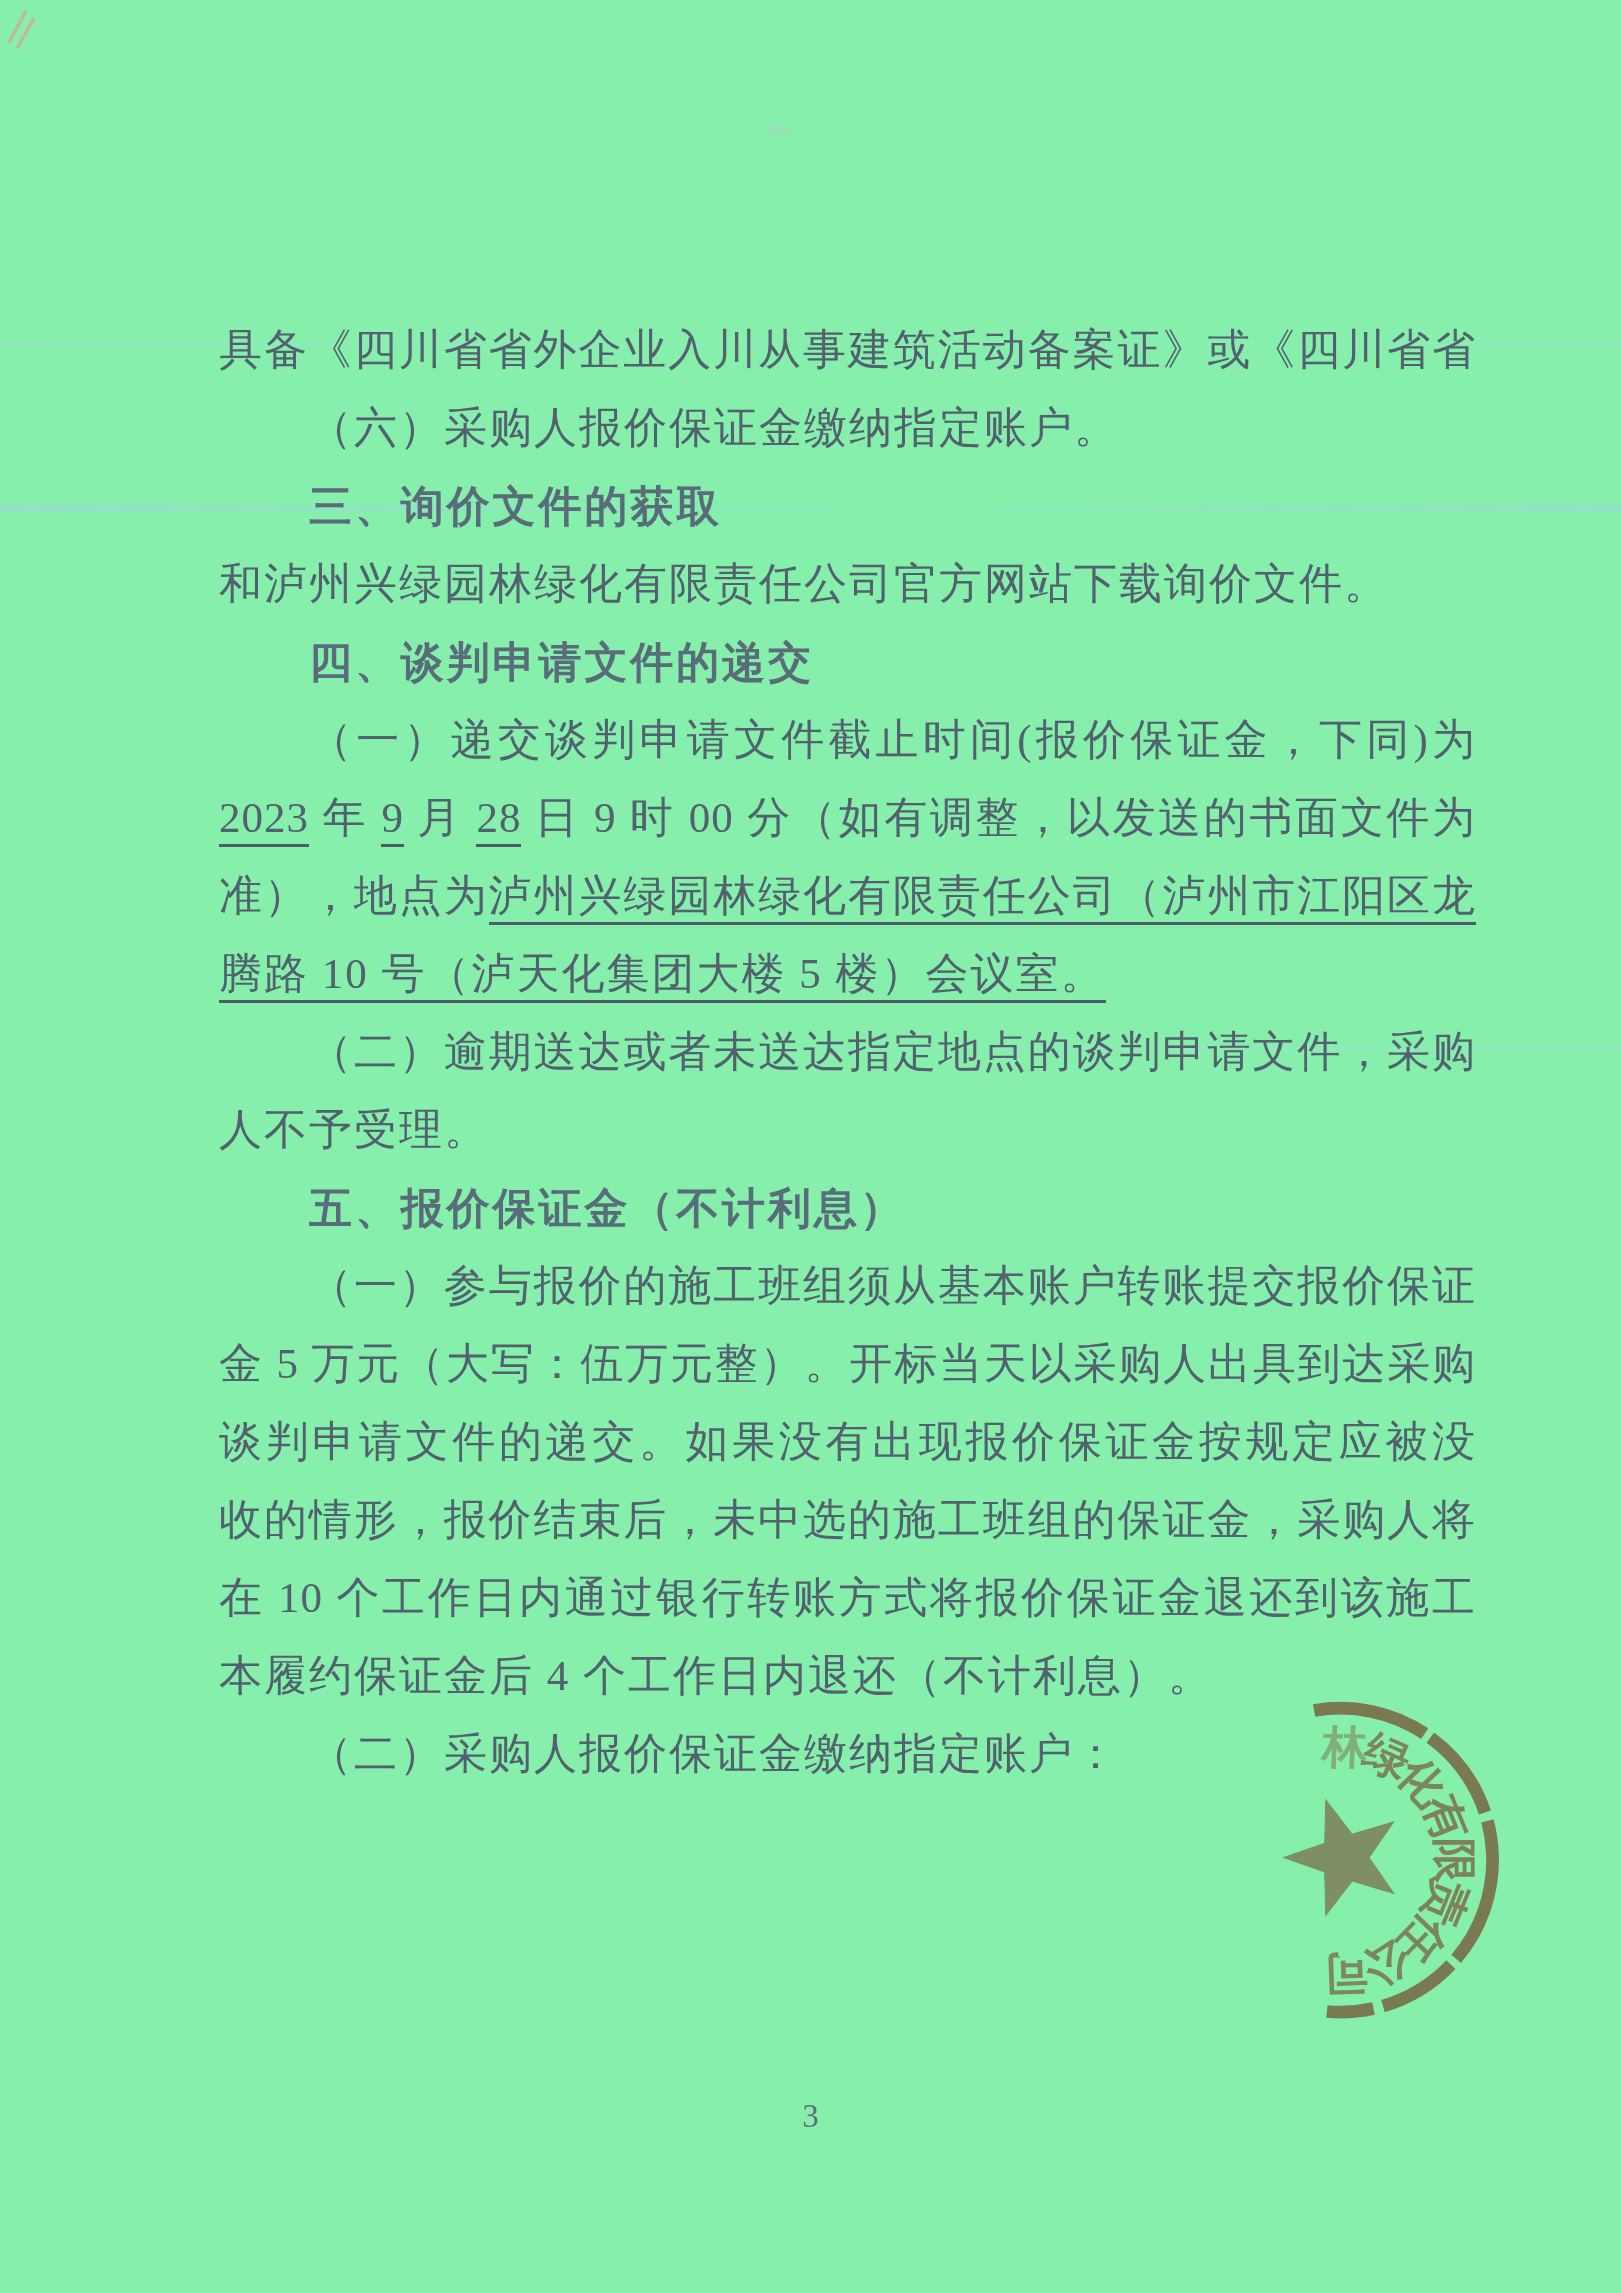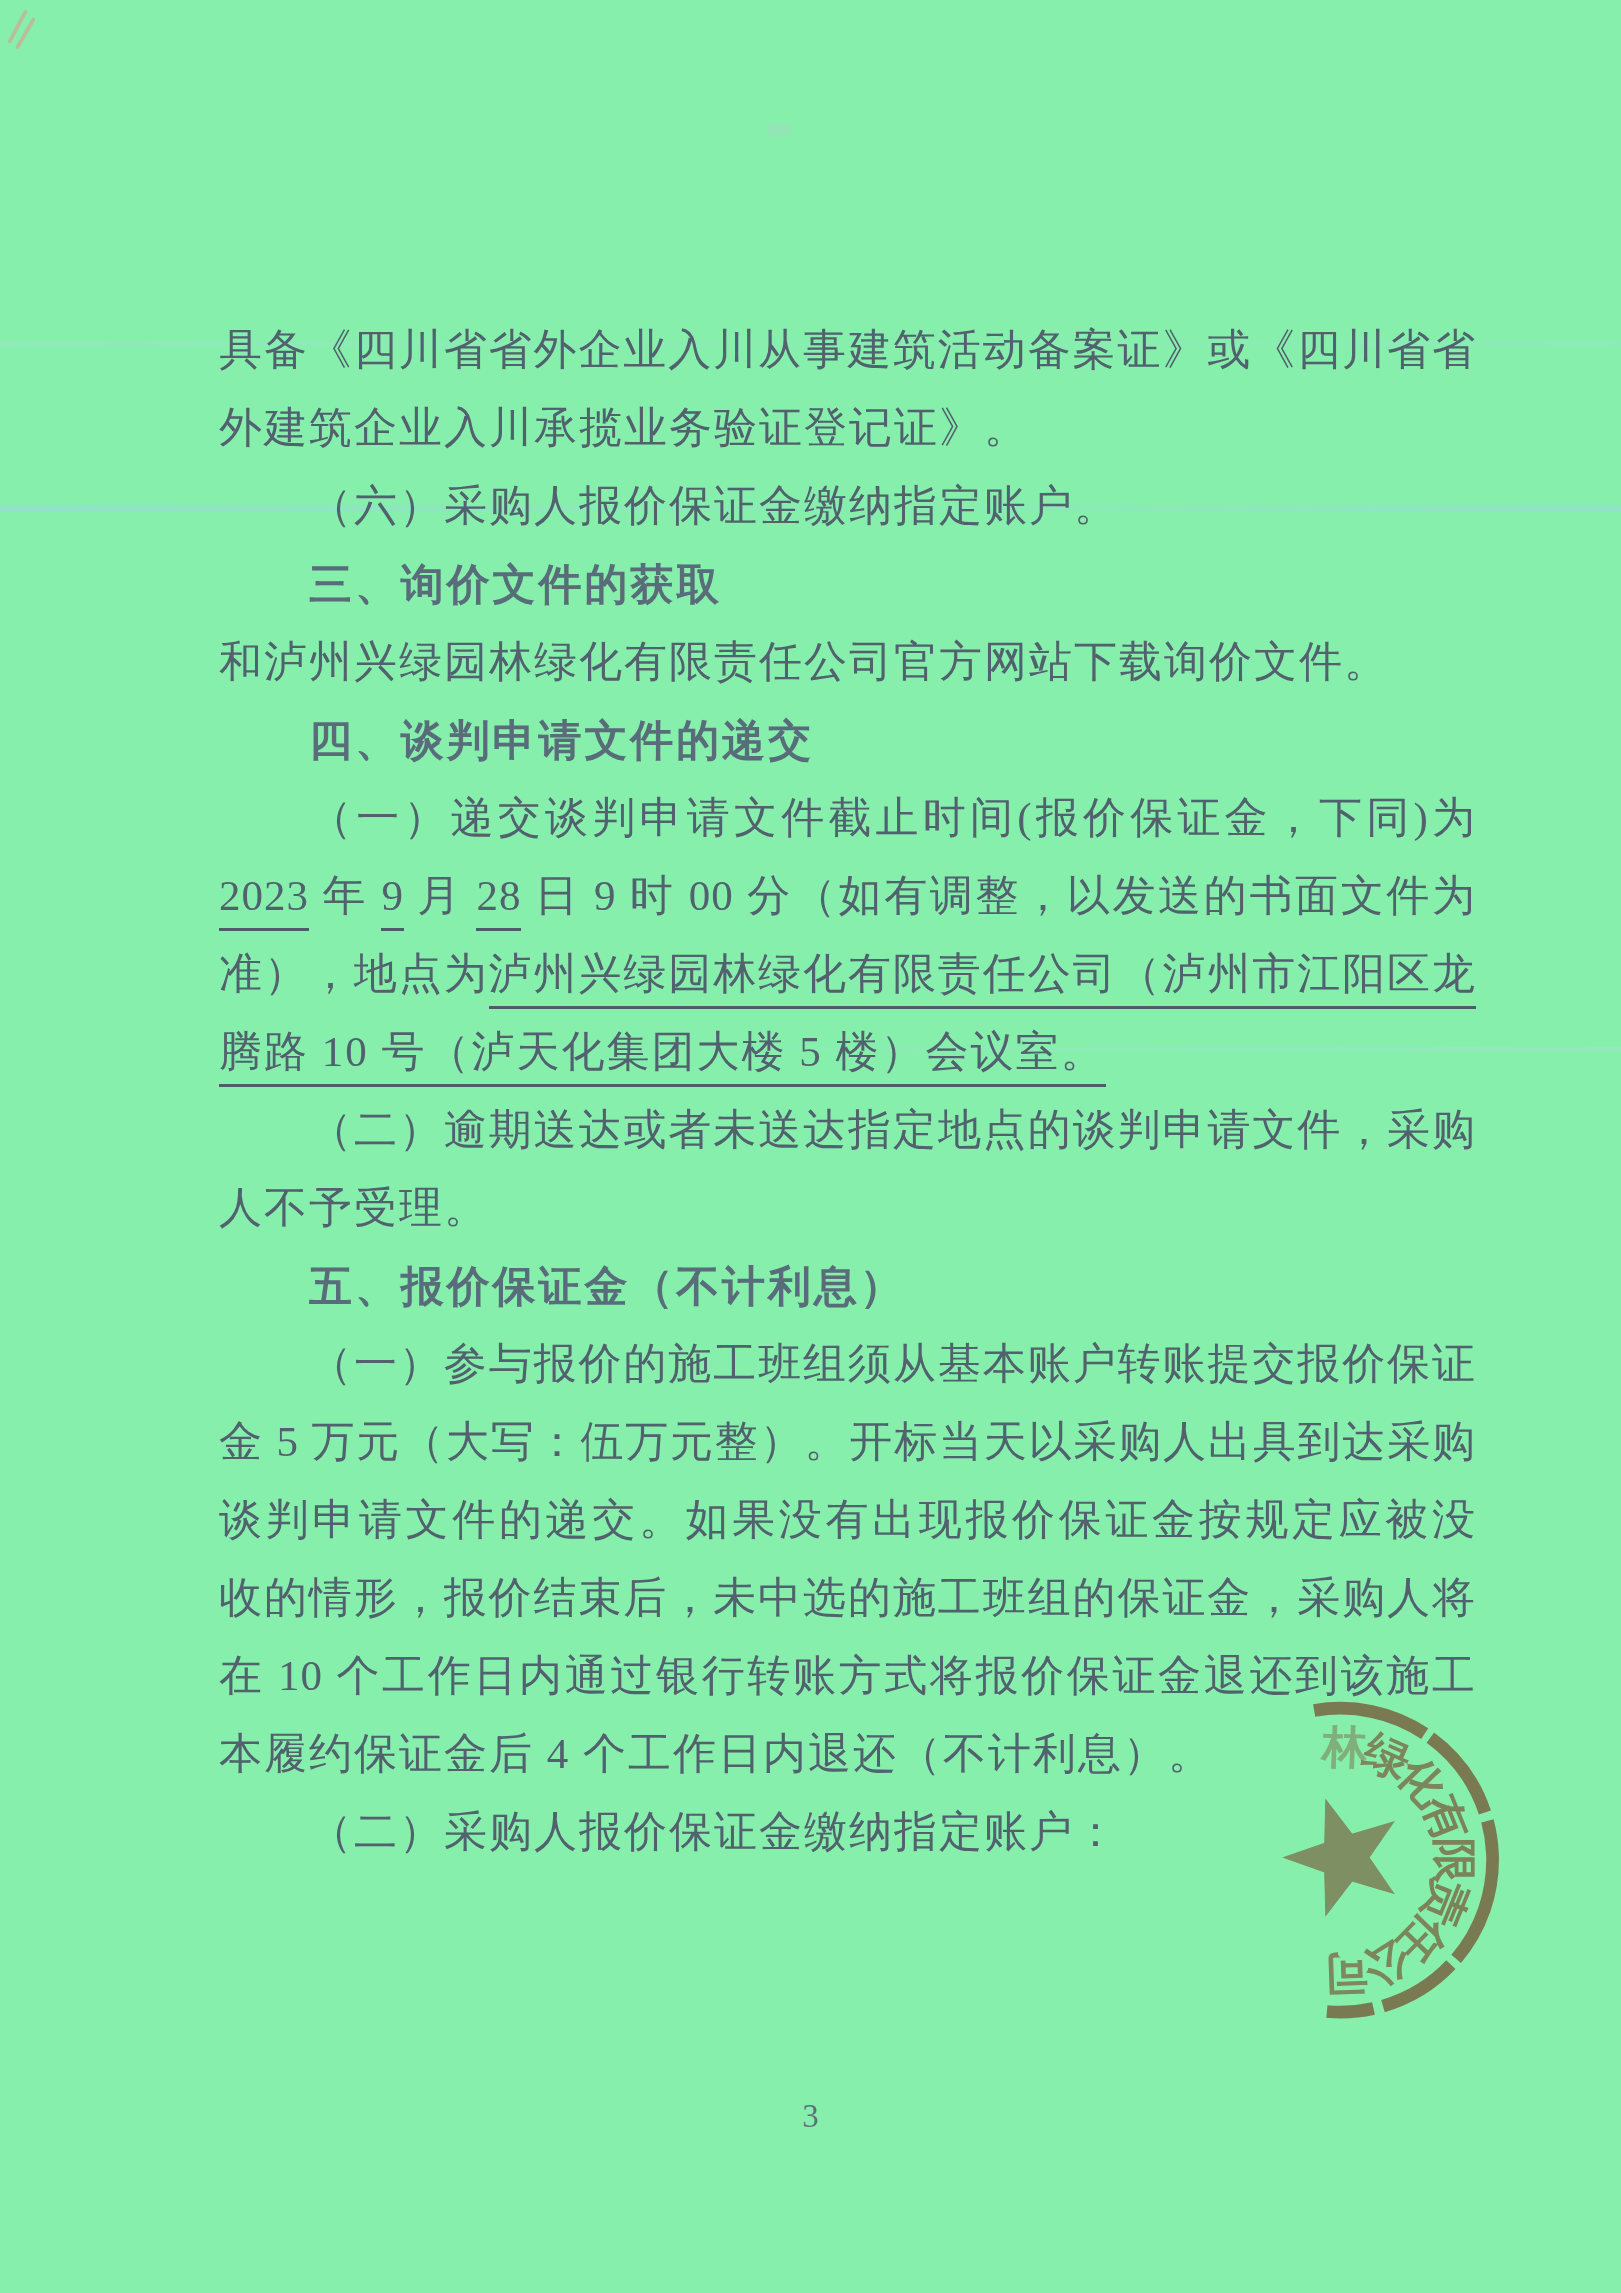--- a/index.html
+++ b/index.html
@@ -25,21 +25,21 @@
   .j{ text-align:justify; text-align-last:justify; letter-spacing:1px; }
   .ind{ text-indent:90px; }
   .h{
     font-family:"Liberation Sans","DejaVu Sans",sans-serif;
     font-weight:700;
     color:#586c7a;
     letter-spacing:2.9px;
   }
   .u{
     border-bottom:3.9px solid #4c5c68;
-    padding-bottom:9px;
+    padding-bottom:3px;
   }
   .page-number{
     position:absolute;
     top:2098px;left:0;width:100%;
     text-align:center;
     font-size:33px;
     color:#5f6f7a;
     font-family:"Liberation Serif","DejaVu Serif",serif;
   }
   
@@ -70,21 +70,20 @@
   <div class="streak streak-1"></div>
   <div class="streak streak-2"></div>
   <div class="streak streak-3"></div>
   <div class="smudge"></div>
   <svg class="corner-mark" width="39" height="49" viewBox="0 0 40 50">
     <path d="M6 38 L22 8 M14 44 L30 16" stroke="#e4968f" stroke-width="4" fill="none" stroke-linecap="round"></path>
   </svg>
 
   <div class="content">
     <div class="line j">具备《四川省省外企业入川从事建筑活动备案证》或《四川省省</div>
-    <div class="line">外建筑企业入川承揽业务验证登记证》。</div>
     <div class="line ind">（六）采购人报价保证金缴纳指定账户。</div>
     <div class="line ind h">三、询价文件的获取</div>
     <div class="line">和泸州兴绿园林绿化有限责任公司官方网站下载询价文件。</div>
     <div class="line ind h">四、谈判申请文件的递交</div>
     <div class="line ind j">（一）递交谈判申请文件截止时间(报价保证金，下同)为</div>
 
     <div class="line j">
       <span class="u">2023</span><span> 年 </span><span class="u">9</span><span> 月 </span><span class="u">28</span><span> 日 9 时 00 分（如有调整，以发送的书面文件为</span>
     </div>
 

